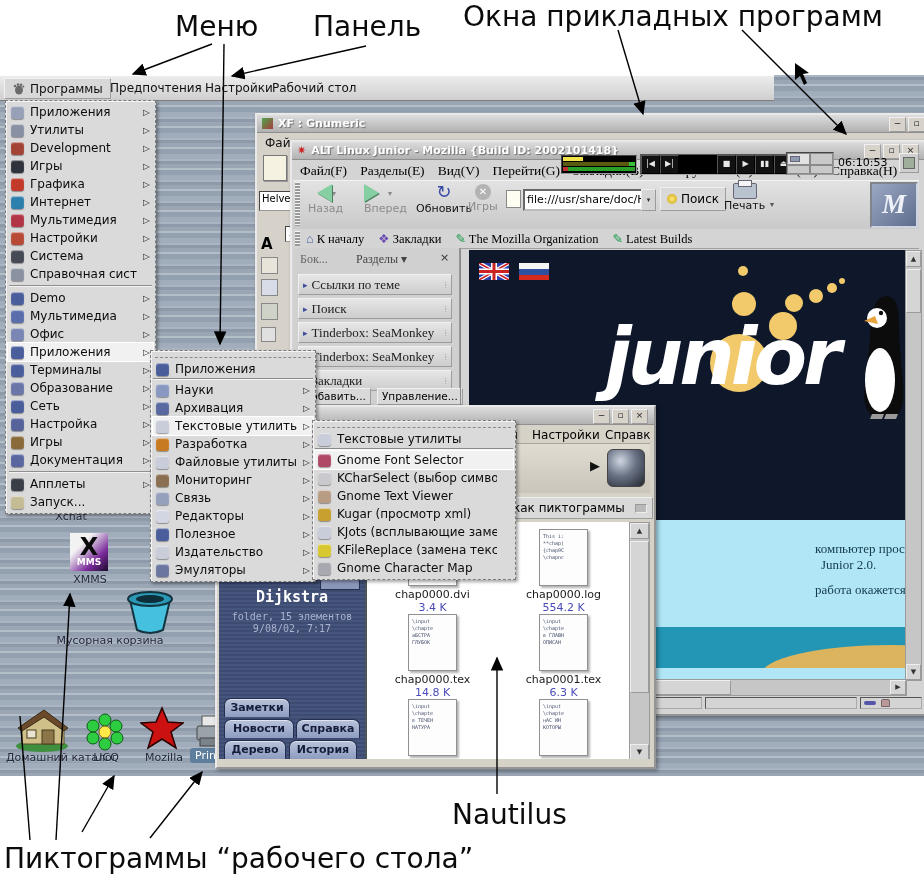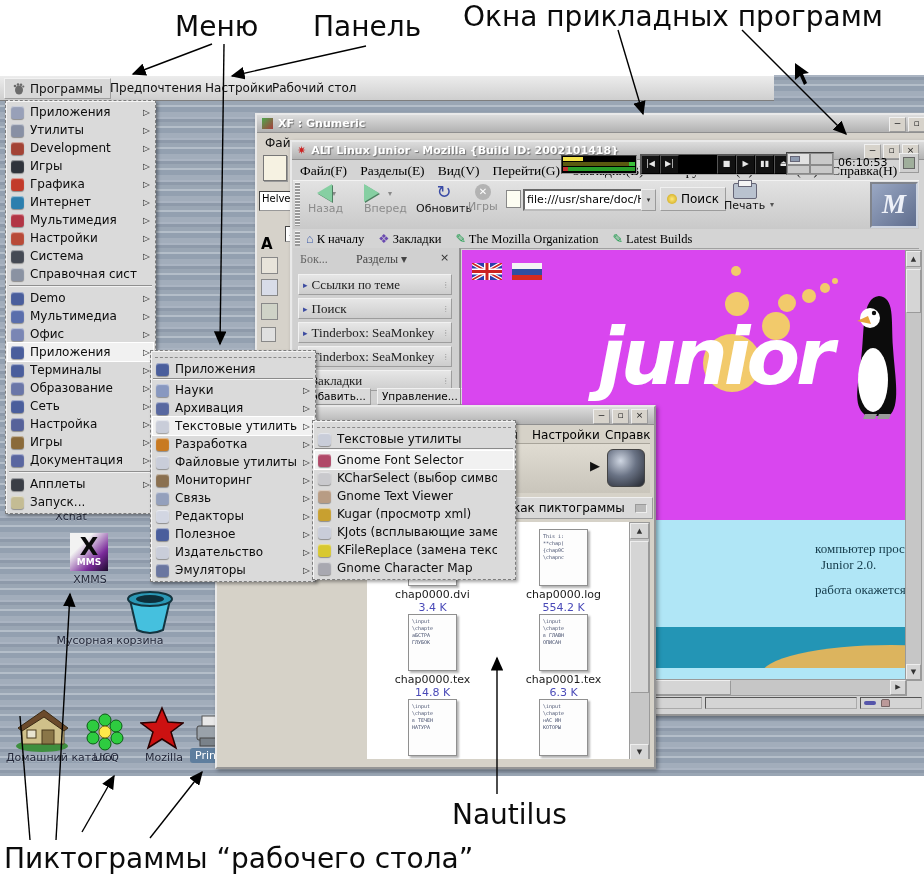--- a/index.html
+++ b/index.html
@@ -205,21 +205,21 @@
         </div>
       </div>
     <div class="abs" style="left:6px;top:246px;display:flex;gap:6px">
       <div class="minibtn">Добавить...</div>
       <div class="minibtn">Управление...</div>
     </div>
     <div class="abs" style="left:6px;top:266px;width:152px;height:280px;background:#fff;border:1px inset #999"></div>
 
     <div class="abs" style="left:168px;top:108px;width:445px;height:429px;overflow:hidden;border-left:1px solid #8a8a8a">
 
-      <div class="abs" style="left:1px;top:0;width:445px;height:270px;background:#d946ef">
+      <div class="abs" style="left:8px;top:0;width:445px;height:270px;background:#0f172a">
         <svg width="30" height="17" style="position:absolute;left:10px;top:13px">
           <rect width="30" height="17" fill="#2a3faa"></rect>
           <path d="M0,0 30,17 M30,0 0,17" stroke="#fff" stroke-width="4"></path>
           <path d="M0,0 30,17 M30,0 0,17" stroke="#c22" stroke-width="1.6"></path>
           <path d="M15,0 V17 M0,8.5 H30" stroke="#fff" stroke-width="6"></path>
           <path d="M15,0 V17 M0,8.5 H30" stroke="#c22" stroke-width="3"></path>
         </svg>
         <svg width="30" height="17" style="position:absolute;left:50px;top:13px">
           <rect width="30" height="6" fill="#f4f4f4"></rect>
             <rect y="6" width="30" height="6" fill="#2f4f9f"></rect>
@@ -295,20 +295,31 @@
       <span class="abs" style="left:373px;top:14px;font-size:13px;color:#111">▶</span>
       <div class="abs" style="left:390px;top:5px;width:36px;height:36px;border-radius:6px;background:radial-gradient(circle at 35% 30%,#cfd6e2,#6a7385 45%,#23262e);border:1px solid #444"></div>
     </div>
     <div class="abs" style="left:0;top:86px;width:433px;height:29px;background:#d6d2c8;border-bottom:1px solid #9a968c">
       <div class="abs" style="left:290px;top:4px;width:134px;height:20px;background:#d9d9d9;border:1px outset #f0f0f0;display:flex;align-items:center;justify-content:space-between;padding:0 5px;font-size:12px">
         <span>как пиктограммы</span>
         <span style="width:10px;height:7px;background:#b9b9b9;border:1px inset #eee"></span>
       </div>
     </div>
 
+    <div class="abs" style="left:2px;top:115px;width:146px;height:237px;background:repeating-linear-gradient(180deg,#3d4b71 0 2px,#46557e 2px 4px);border-right:2px outset #9aa">
+      <div class="abs" style="left:101px;top:56px;width:38px;height:10px;background:#8b97b8;border-radius:4px 4px 0 0;border:1px solid #252e4e"></div>
+      <div class="abs" style="left:0;top:66px;width:146px;text-align:center;font-family:'DejaVu Sans Mono',monospace;font-weight:bold;font-size:15px;color:#fff">Dijkstra</div>
+      <div class="abs" style="left:0;top:89px;width:146px;text-align:center;font-family:'DejaVu Sans Mono',monospace;font-size:10px;color:#aab3cf">folder, 15 элементов</div>
+      <div class="abs" style="left:0;top:101px;width:146px;text-align:center;font-family:'DejaVu Sans Mono',monospace;font-size:10px;color:#aab3cf">9/08/02, 7:17</div>
+      <div class="ntab" style="left:5px;top:176px;width:64px">Заметки</div>
+      <div class="ntab" style="left:5px;top:197px;width:68px">Новости</div>
+      <div class="ntab" style="left:77px;top:197px;width:62px">Справка</div>
+      <div class="ntab" style="left:5px;top:218px;width:60px">Дерево</div>
+      <div class="ntab" style="left:70px;top:218px;width:66px">История</div>
+    </div>
 
     <div class="abs" style="left:150px;top:115px;width:262px;height:237px;background:#fff;overflow:hidden;display:flex;flex-wrap:wrap;padding-top:7px;box-sizing:border-box">
 
     <div class="fcell">
           <div class="ficon"></div>
           <div class="fname">chap0000.dvi</div>
           <div class="fsize">3.4 K</div>
         </div>
         <div class="fcell">
           <div class="ficon">This i:

